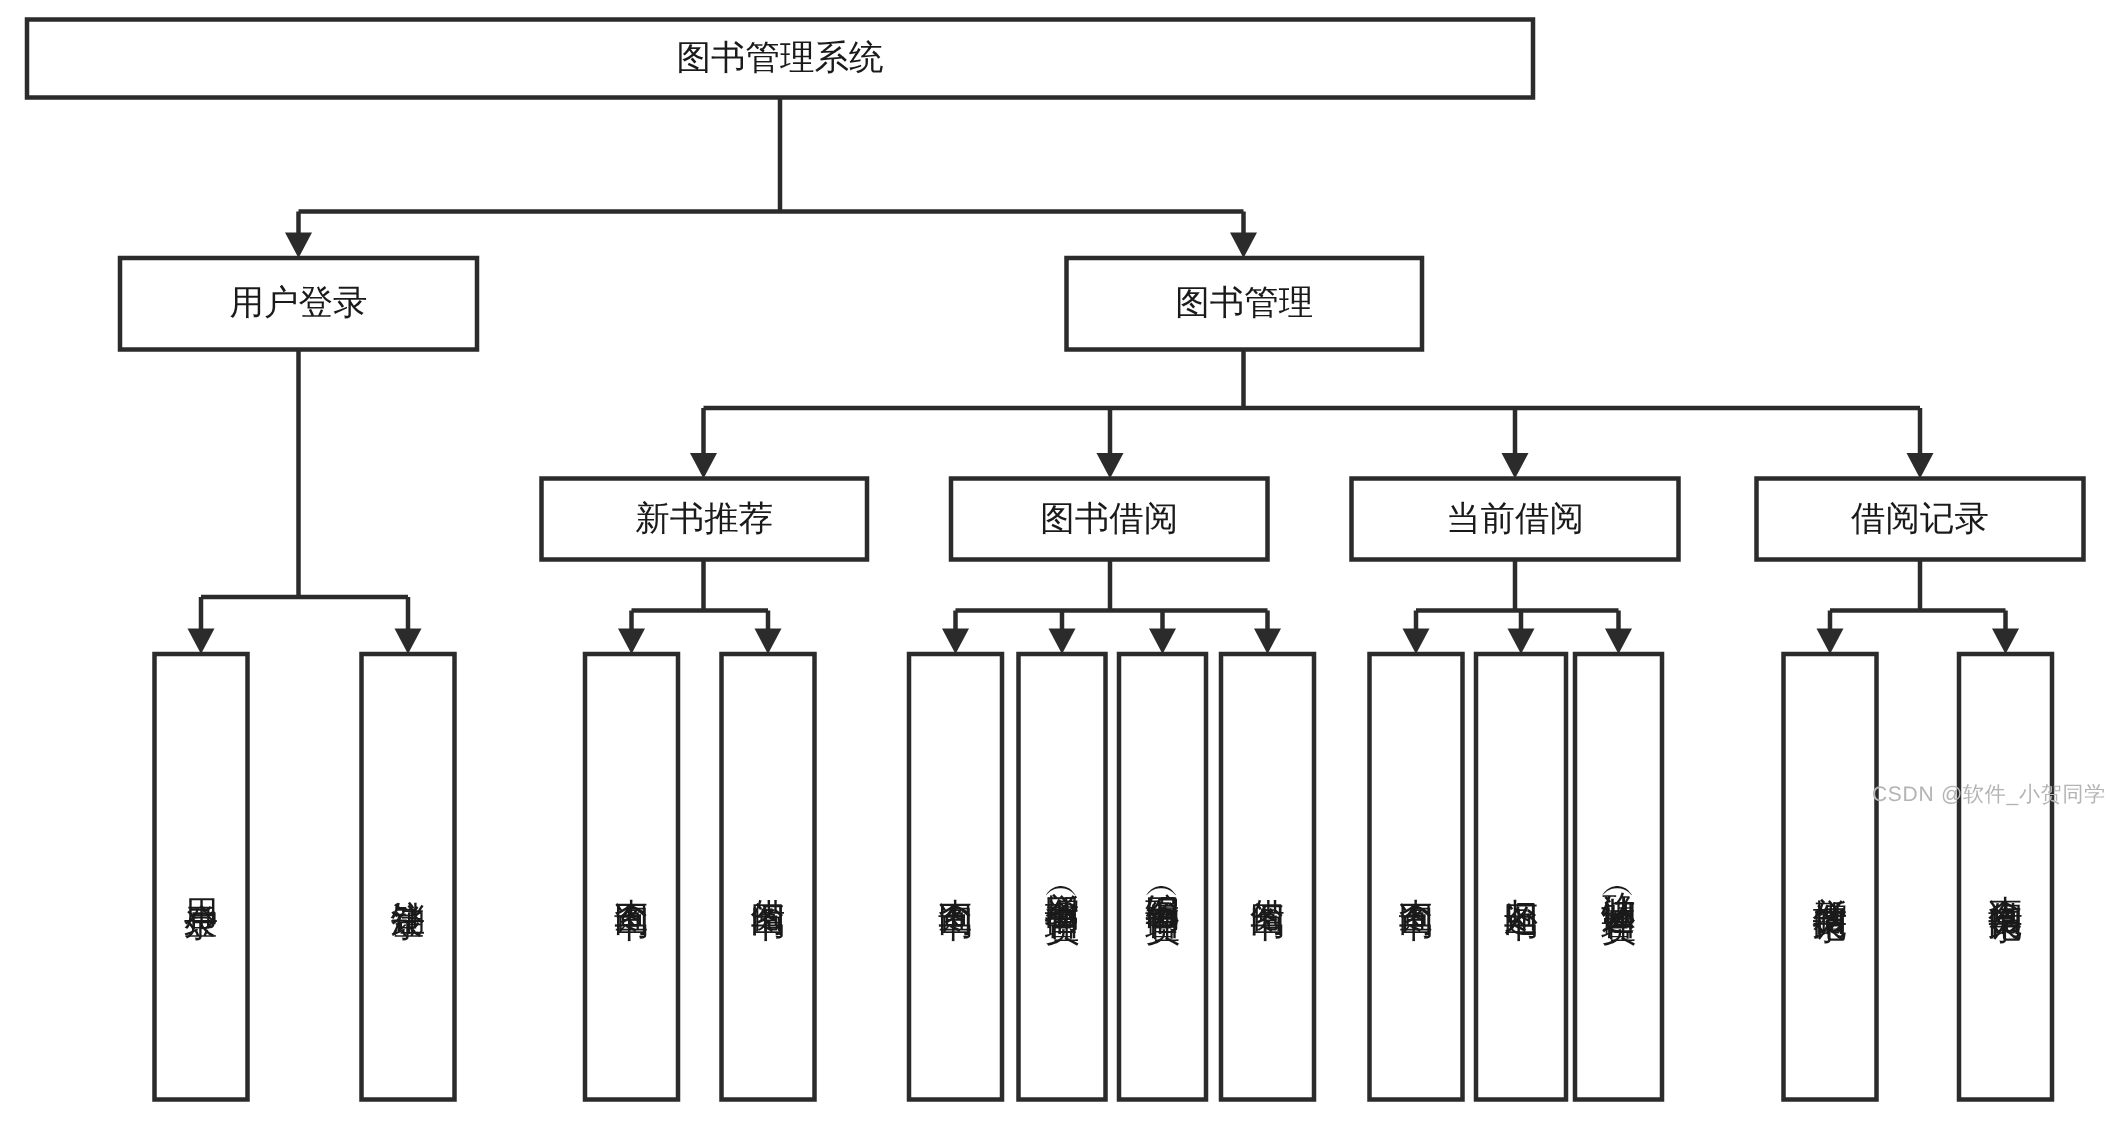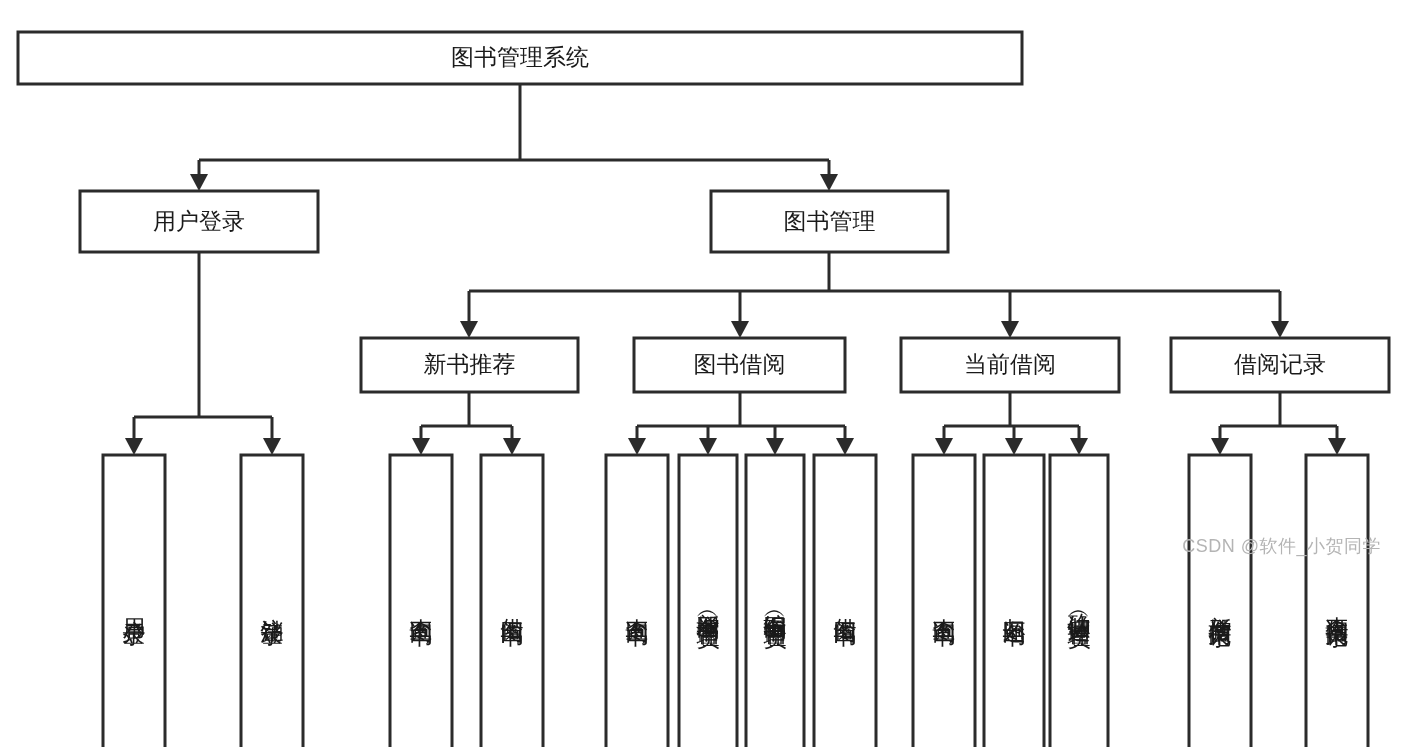--- a/index.html
+++ b/index.html
@@ -11,21 +11,20 @@
     width: 1405px;
     height: 747px;
     font-family: "Liberation Sans", "DejaVu Sans", sans-serif;
     overflow: hidden;
     position: relative;
   }
   #diagram-root {
     position: relative;
     width: 1405px;
     height: 545px;
-    margin-top: 19px;
   }
   svg#flow-svg {
     position: absolute;
     left: 0;
     top: 0;
     width: 1405px;
     height: 747px;
     display: block;
   }
   .node-rect {
@@ -61,24 +60,24 @@
     letter-spacing: 2px;
     display: flex;
     align-items: center;
     justify-content: center;
     text-align: center;
     white-space: nowrap;
     pointer-events: none;
   }
   .watermark {
     position: absolute;
-    right: 24px;
+    right: 1px;
     bottom: 6px;
     font-family: "Liberation Sans", "DejaVu Sans", sans-serif;
-    font-size: 18px;
+    font-size: 14px;
     color: #b4b4b4;
     letter-spacing: 0.5px;
     white-space: nowrap;
   }
 </style>
 </head>
 <body>
 
 <div id="diagram-root">
 

